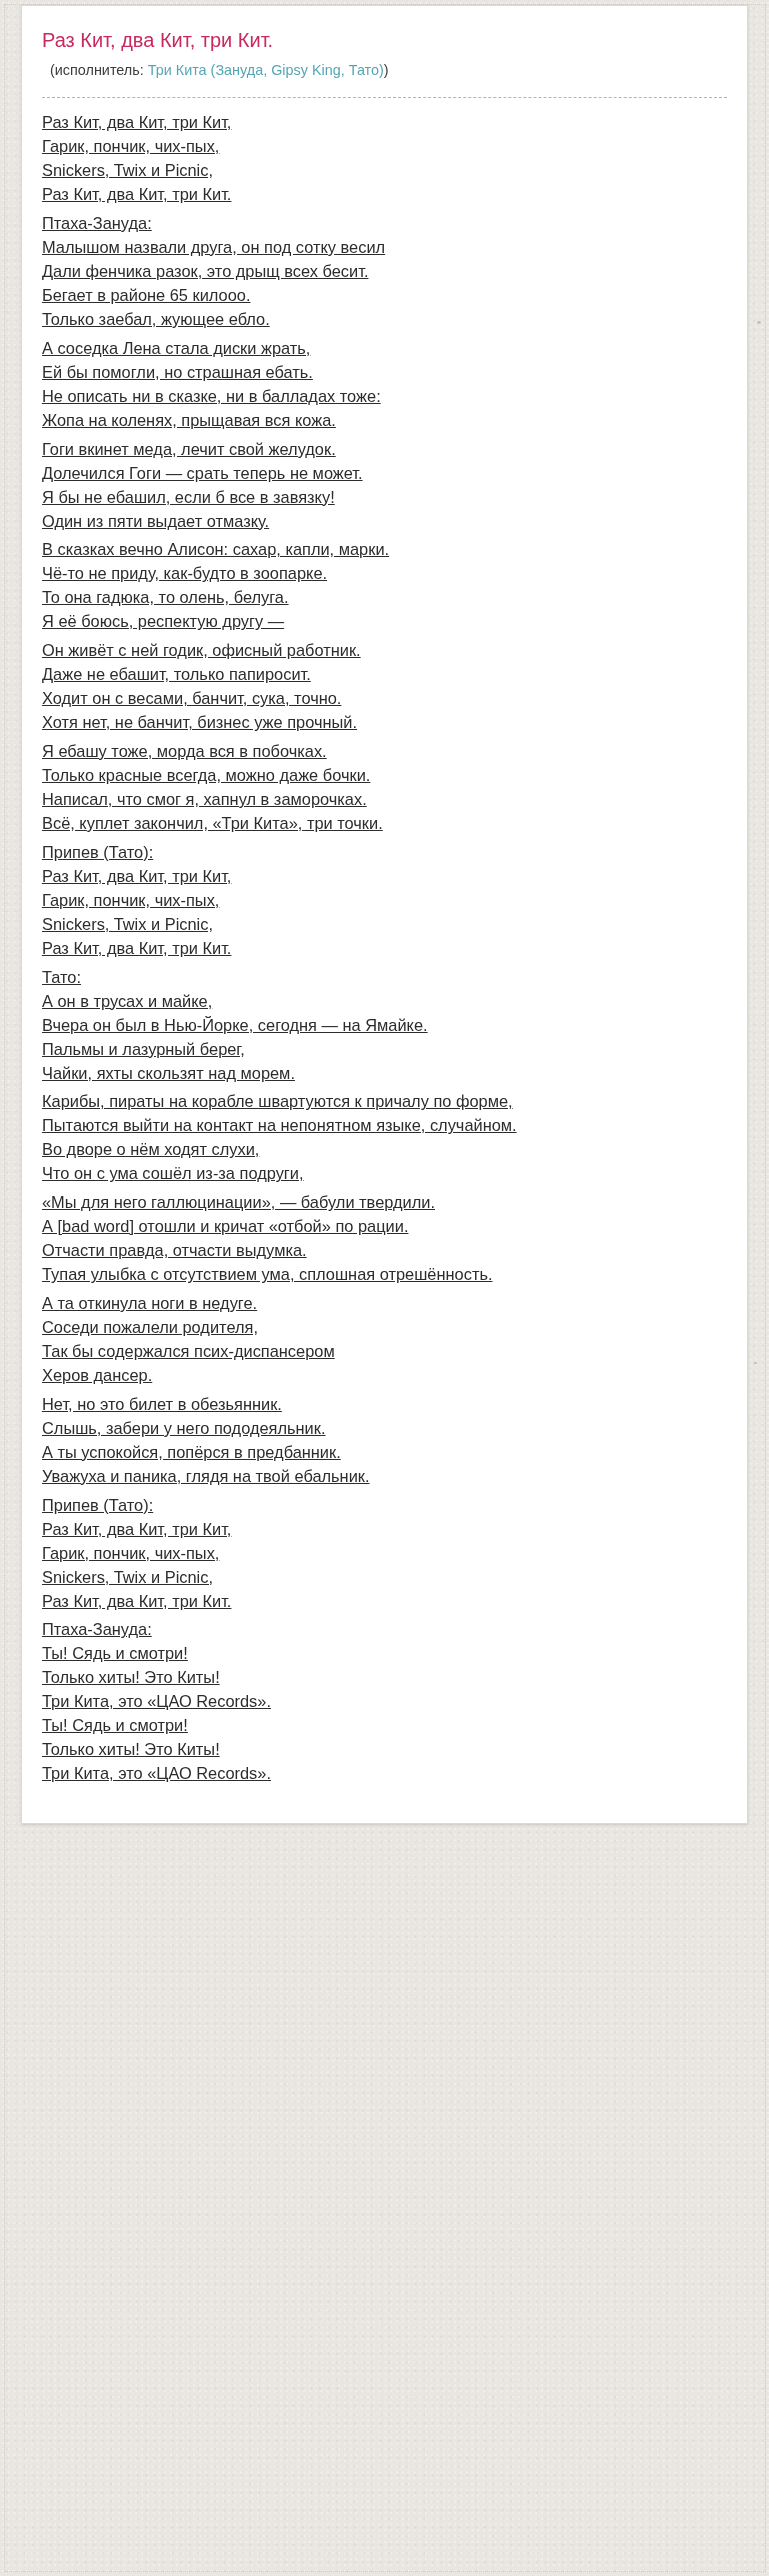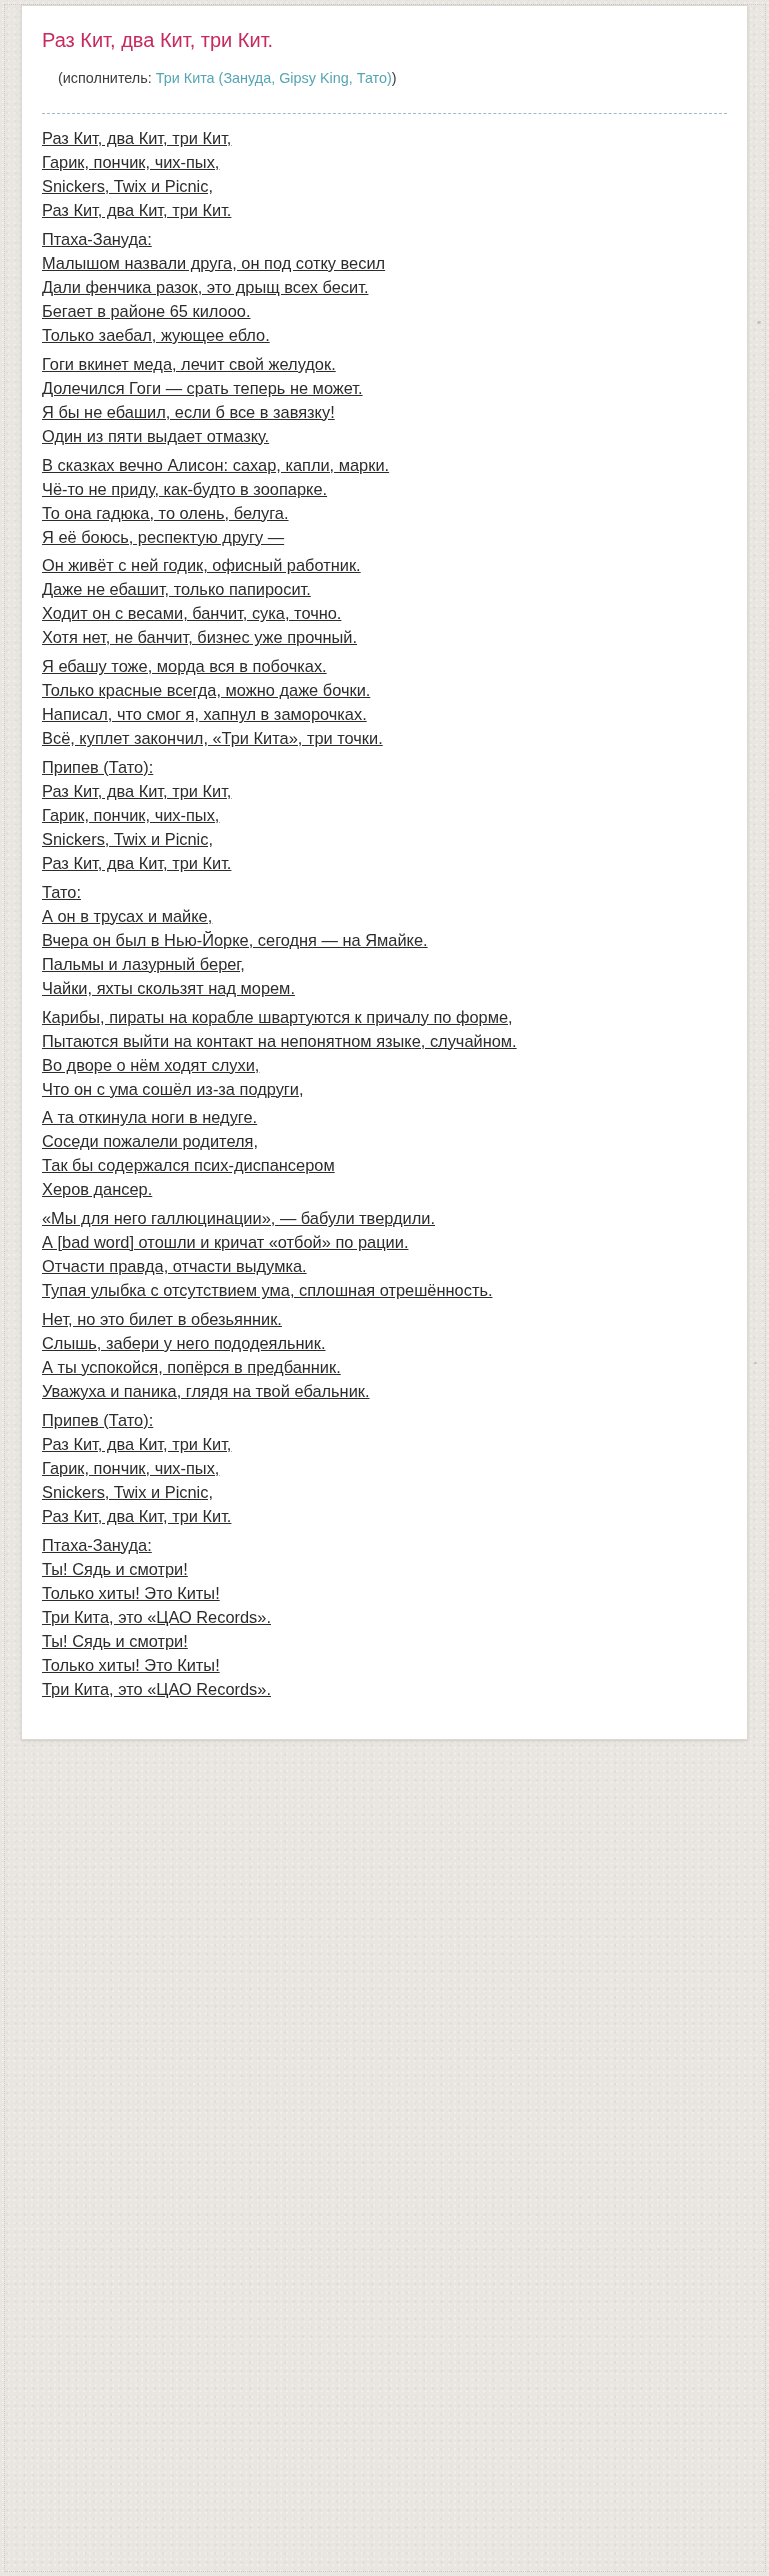--- a/index.html
+++ b/index.html
@@ -35,21 +35,21 @@
   h1.song-title {
     margin: 0 0 2.9px 0;
     font-size: 20px;
     line-height: 26px;
     font-weight: normal;
   }
   .performer-line {
     font-size: 14.4px;
     line-height: 19px;
     color: #3d3d3d;
-    margin: 16px;
+    margin: 8px;
     padding-bottom: 8.7px;
   }
   .performer-line a {
     text-decoration: none;
     cursor: pointer;
   }
   .dashed-separator {
     border-bottom: 1px dashed #a3b7c6;
     margin-bottom: 12.5px;
   }
@@ -76,29 +76,30 @@
 <div class="card">
   <h1 class="song-title" style="color: rgb(199, 42, 94);">Раз Кит, два Кит, три Кит.</h1>
 
   <p class="performer-line"><span>(исполнитель: </span><a style="color: rgb(85, 166, 180);">Три Кита (Зануда, Gipsy King, Тато)</a><span>)</span></p>
 
   <div class="dashed-separator"></div>
 
   <div class="lyrics">
       <p class="verse">Раз Кит, два Кит, три Кит,<br>Гарик, пончик, чих-пых,<br>Snickers, Twix и Picnic,<br>Раз Кит, два Кит, три Кит.</p>
       <p class="verse">Птаха-Зануда:<br>Малышом назвали друга, он под сотку весил<br>Дали фенчика разок, это дрыщ всех бесит.<br>Бегает в районе 65 килооо.<br>Только заебал, жующее ебло.</p>
+      <p class="verse">А соседка Лена стала диски жрать,<br>Ей бы помогли, но страшная ебать.<br>Не описать ни в сказке, ни в балладах тоже:<br>Жопа на коленях, прыщавая вся кожа.</p>
       <p class="verse">Гоги вкинет меда, лечит свой желудок.<br>Долечился Гоги — срать теперь не может.<br>Я бы не ебашил, если б все в завязку!<br>Один из пяти выдает отмазку.</p>
       <p class="verse">В сказках вечно Алисон: сахар, капли, марки.<br>Чё-то не приду, как-будто в зоопарке.<br>То она гадюка, то олень, белуга.<br>Я её боюсь, респектую другу —</p>
       <p class="verse">Он живёт с ней годик, офисный работник.<br>Даже не ебашит, только папиросит.<br>Ходит он с весами, банчит, сука, точно.<br>Хотя нет, не банчит, бизнес уже прочный.</p>
       <p class="verse">Я ебашу тоже, морда вся в побочках.<br>Только красные всегда, можно даже бочки.<br>Написал, что смог я, хапнул в заморочках.<br>Всё, куплет закончил, «Три Кита», три точки.</p>
       <p class="verse">Припев (Тато):<br>Раз Кит, два Кит, три Кит,<br>Гарик, пончик, чих-пых,<br>Snickers, Twix и Picnic,<br>Раз Кит, два Кит, три Кит.</p>
       <p class="verse">Тато:<br>А он в трусах и майке,<br>Вчера он был в Нью-Йорке, сегодня — на Ямайке.<br>Пальмы и лазурный берег,<br>Чайки, яхты скользят над морем.</p>
       <p class="verse">Карибы, пираты на корабле швартуются к причалу по форме,<br>Пытаются выйти на контакт на непонятном языке, случайном.<br>Во дворе о нём ходят слухи,<br>Что он с ума сошёл из-за подруги,</p>
+      <p class="verse">«Мы для него галлюцинации», — бабули твердили.<br>А [bad word] отошли и кричат «отбой» по рации.<br>Отчасти правда, отчасти выдумка.<br>Тупая улыбка с отсутствием ума, сплошная отрешённость.</p>
       <p class="verse">А та откинула ноги в недуге.<br>Соседи пожалели родителя,<br>Так бы содержался псих-диспансером<br>Херов дансер.</p>
-      <p class="verse">«Мы для него галлюцинации», — бабули твердили.<br>А [bad word] отошли и кричат «отбой» по рации.<br>Отчасти правда, отчасти выдумка.<br>Тупая улыбка с отсутствием ума, сплошная отрешённость.</p>
       <p class="verse">Нет, но это билет в обезьянник.<br>Слышь, забери у него пододеяльник.<br>А ты успокойся, попёрся в предбанник.<br>Уважуха и паника, глядя на твой ебальник.</p>
       <p class="verse">Припев (Тато):<br>Раз Кит, два Кит, три Кит,<br>Гарик, пончик, чих-пых,<br>Snickers, Twix и Picnic,<br>Раз Кит, два Кит, три Кит.</p>
       <p class="verse">Птаха-Зануда:<br>Ты! Сядь и смотри!<br>Только хиты! Это Киты!<br>Три Кита, это «ЦАО Records».<br>Ты! Сядь и смотри!<br>Только хиты! Это Киты!<br>Три Кита, это «ЦАО Records».</p>
     </div>
 </div>
 
 <div class="speck" style="left:757px; top:321px; width:3.8px; height:2.9px;"></div>
 <div class="speck" style="left:754px; top:1362px; width:2.9px; height:1.9px;"></div>
 
 

